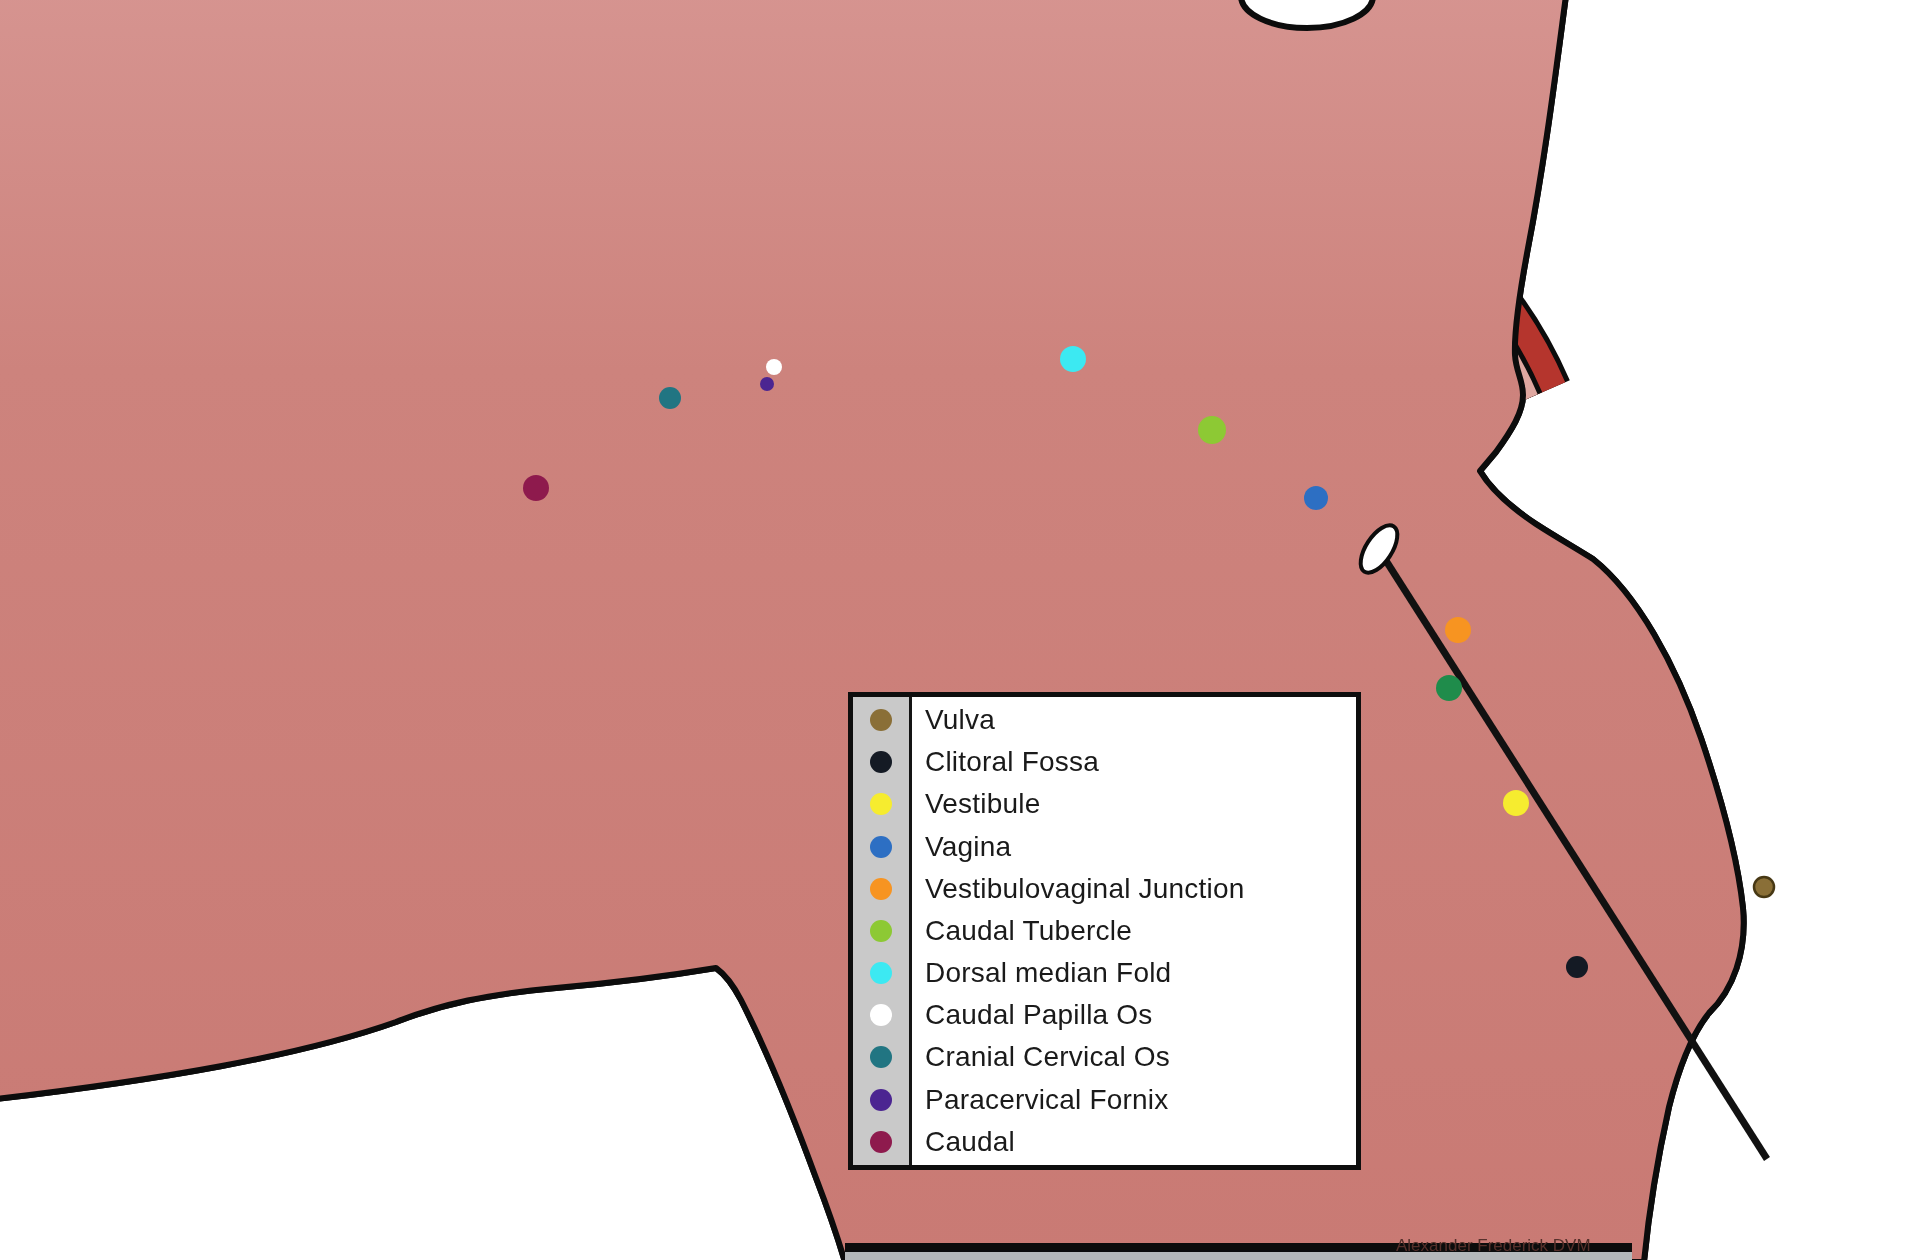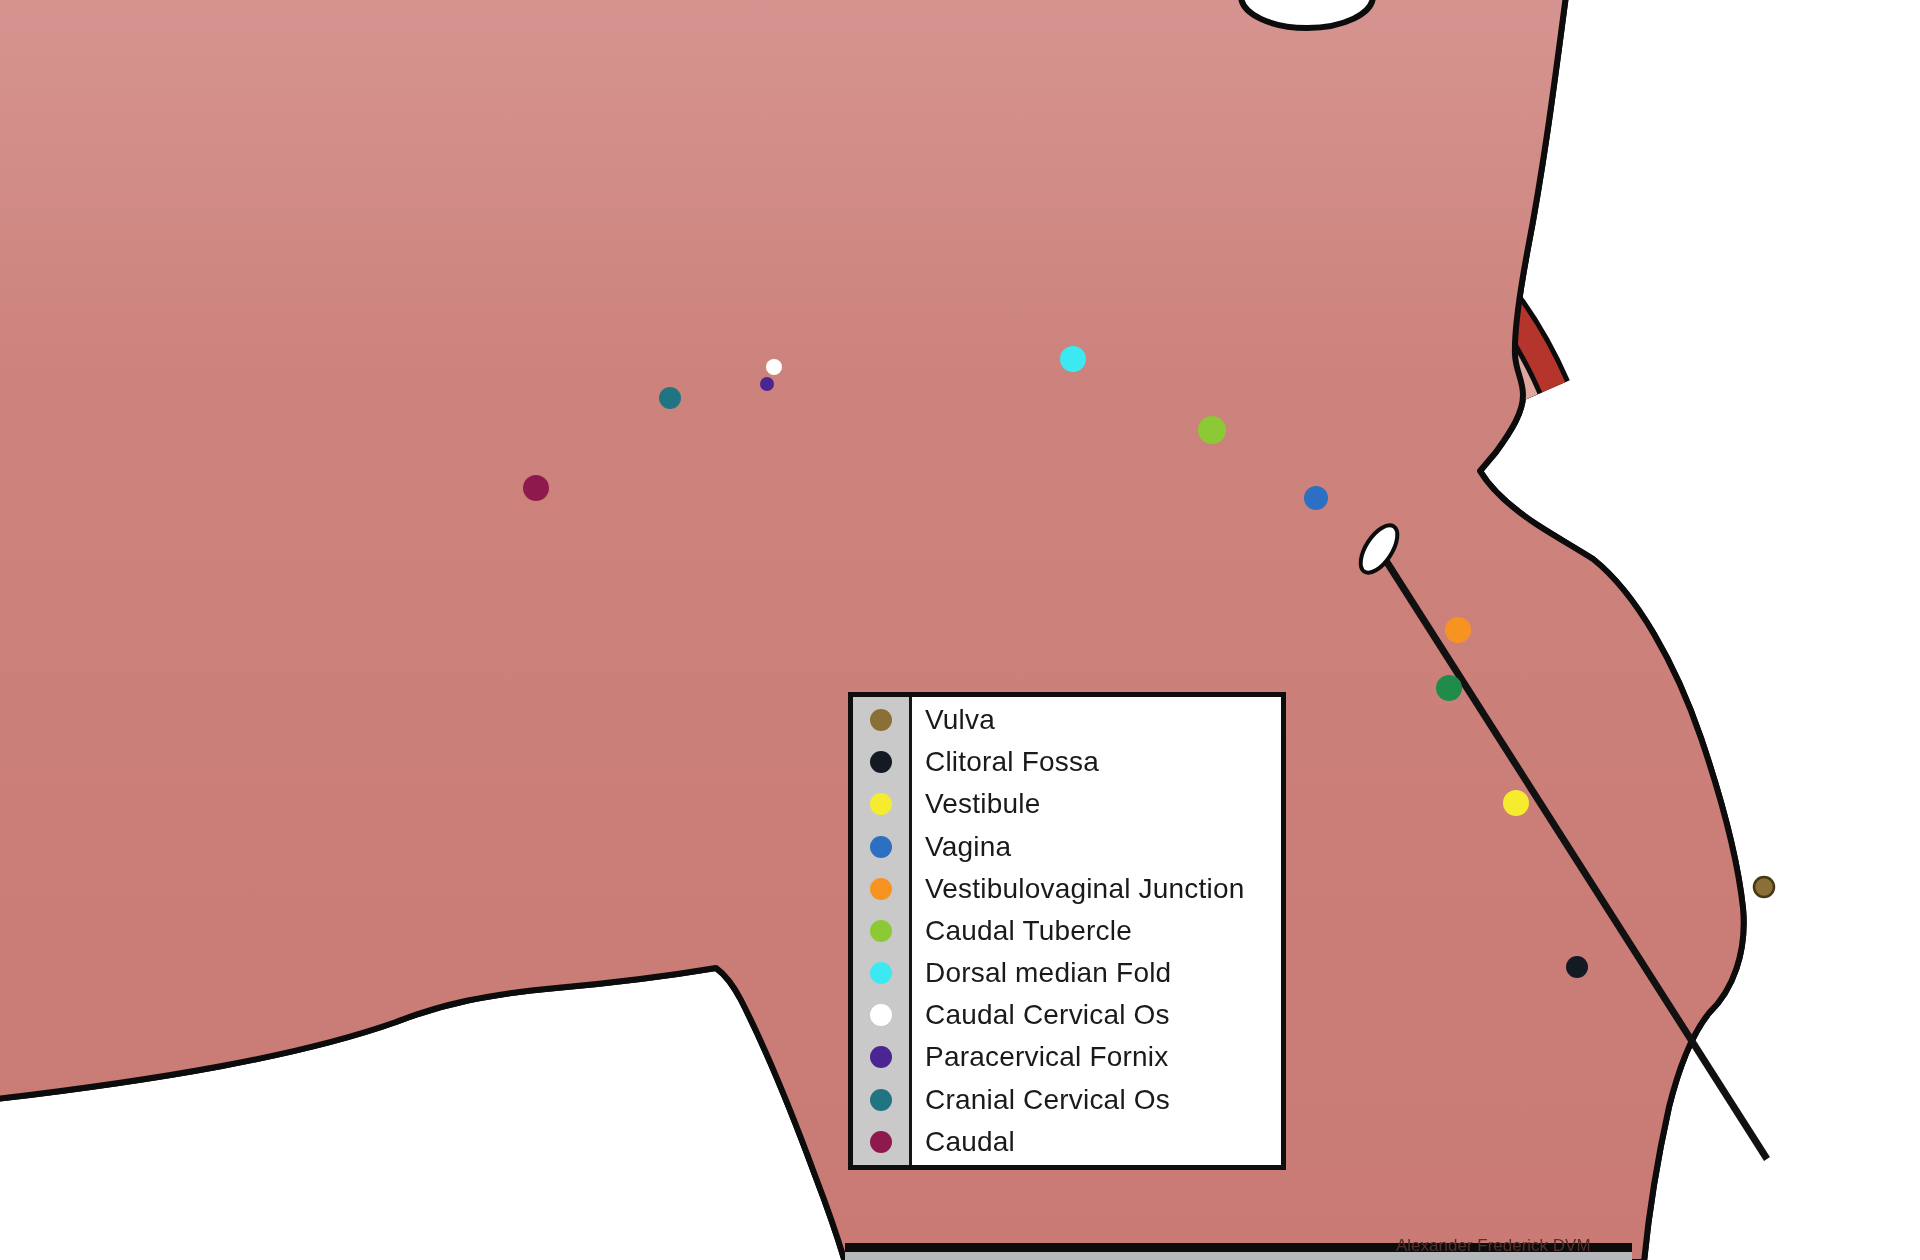--- a/index.html
+++ b/index.html
@@ -1,19 +1,19 @@
 <!DOCTYPE html>
 <html><head>
 <meta charset="utf-8">
 <style>
   html,body{margin:0;padding:0;background:#fff;}
   .stage{position:relative;width:1920px;height:1260px;overflow:hidden;background:#fff;
          font-family:"Liberation Sans",sans-serif;}
   .stage svg{position:absolute;left:0;top:0;}
-  .legend{position:absolute;left:848px;top:692px;width:438px;height:478px;background:#ffffff;
+  .legend{position:absolute;left:848px;top:692px;width:513px;height:478px;background:#ffffff;
           border:5px solid #0e0e0e;box-sizing:border-box;}
   .legend-strip{position:absolute;left:0;top:0;bottom:0;width:56px;background:#c9c9c9;
           border-right:3px solid #141414;}
   .legend-rows{position:absolute;left:0;top:0;right:0;bottom:0;display:flex;
           flex-direction:column;justify-content:space-evenly;}
   .legend-row{display:flex;align-items:center;height:38px;}
   .legend-dot{width:22px;height:22px;border-radius:50%;margin-left:17px;flex:none;}
   .legend-label{margin-left:33px;font-size:28px;color:#1a1a1a;white-space:nowrap;letter-spacing:.2px;}
   .credit{position:absolute;left:1396px;top:1236px;font-size:17px;color:#56302b;font-weight:500;}
 </style>
@@ -254,31 +254,31 @@
         <div class="legend-row">
           <span class="legend-dot" style="background: rgb(141, 201, 52);"></span>
           <span class="legend-label">Caudal Tubercle</span>
         </div>
         <div class="legend-row">
           <span class="legend-dot" style="background: rgb(60, 233, 242);"></span>
           <span class="legend-label">Dorsal median Fold</span>
         </div>
         <div class="legend-row">
           <span class="legend-dot" style="background: rgb(255, 255, 255);"></span>
-          <span class="legend-label">Caudal Cervical Os</span>
+          <span class="legend-label">Caudal Papilla Os</span>
+        </div>
+        <div class="legend-row">
+          <span class="legend-dot" style="background: rgb(33, 117, 130);"></span>
+          <span class="legend-label">Cranial Cervical Os</span>
         </div>
         <div class="legend-row">
           <span class="legend-dot" style="background: rgb(75, 37, 145);"></span>
           <span class="legend-label">Paracervical Fornix</span>
         </div>
         <div class="legend-row">
-          <span class="legend-dot" style="background: rgb(33, 117, 130);"></span>
-          <span class="legend-label">Cranial Cervical Os</span>
-        </div>
-        <div class="legend-row">
           <span class="legend-dot" style="background: rgb(142, 26, 77);"></span>
           <span class="legend-label">Caudal</span>
         </div>
       </div>
   </div>
 
   <div class="credit">Alexander Frederick DVM</div>
 
 </div>
 

